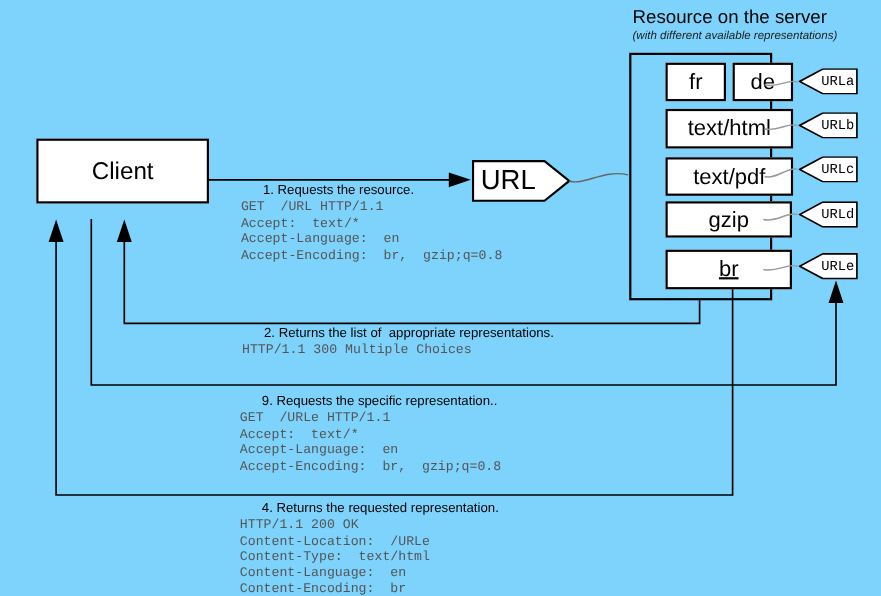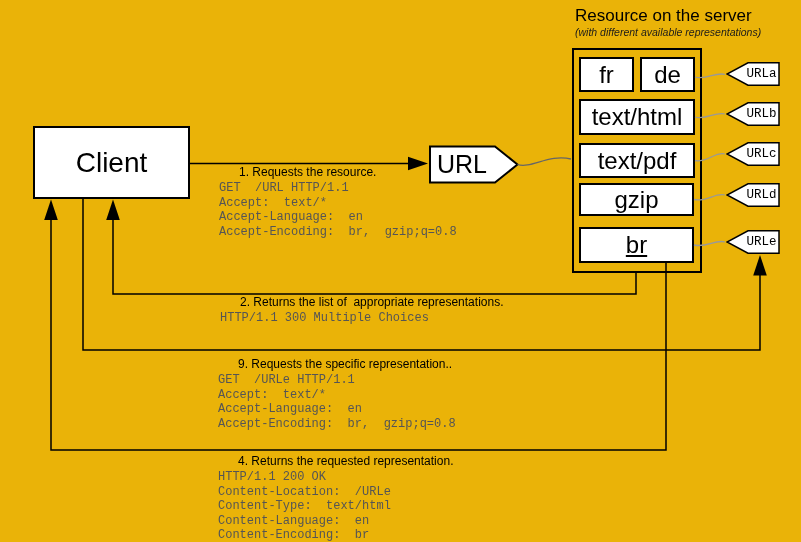--- a/index.html
+++ b/index.html
@@ -1,28 +1,28 @@
 <!DOCTYPE html>
 <html><head>
 <meta charset="utf-8">
 <style>
   html,body{margin:0;padding:0;background:#ffffff;}
   .canvas{
-    position:relative;width:801px;height:542px;background:#eab308;
+    position:relative;width:801px;height:542px;background:#7dd3fc;
     font-family:"Liberation Sans",sans-serif;color:#000;overflow:hidden;
   }
   .abs{position:absolute;}
   
   .srv-title{left:575px;top:6px;font-size:17px;line-height:20px;color:#000;white-space:nowrap;}
   .srv-subtitle{left:575px;top:26px;font-size:10.5px;font-style:italic;color:#1b1b1b;white-space:nowrap;}
   
   .box{position:absolute;border:2px solid #000;background:#fff;display:flex;align-items:center;justify-content:center;box-sizing:border-box;z-index:2;}
-  .client-box{left:33px;top:126px;width:157px;height:73px;font-size:28px;}
+  .client-box{left:33px;top:126px;width:157px;height:59px;font-size:22px;}
   .server-box{left:572px;top:48px;width:130px;height:225px;background:transparent;z-index:1;}
-  .rep{font-size:24px;line-height:1;}
+  .rep{font-size:20px;line-height:1;margin-left:26px;}
   .rep-fr{left:579px;top:57px;width:55px;height:35px;}
   .rep-de{left:640px;top:57px;width:55px;height:35px;}
   .rep-html{left:579px;top:99px;width:116px;height:36px;}
   .rep-pdf{left:579px;top:143px;width:116px;height:35px;}
   .rep-gzip{left:579px;top:183px;width:115px;height:33px;}
   .rep-br{left:579px;top:227px;width:115px;height:36px;text-decoration:underline;}
   
   .url-node{left:429px;top:145px;width:90px;height:39px;z-index:2;}
   .url-node svg{position:absolute;left:0;top:0;}
   .url-node .lbl{position:absolute;left:0;top:0;width:66px;height:39px;display:flex;align-items:center;justify-content:center;font-size:25px;}

